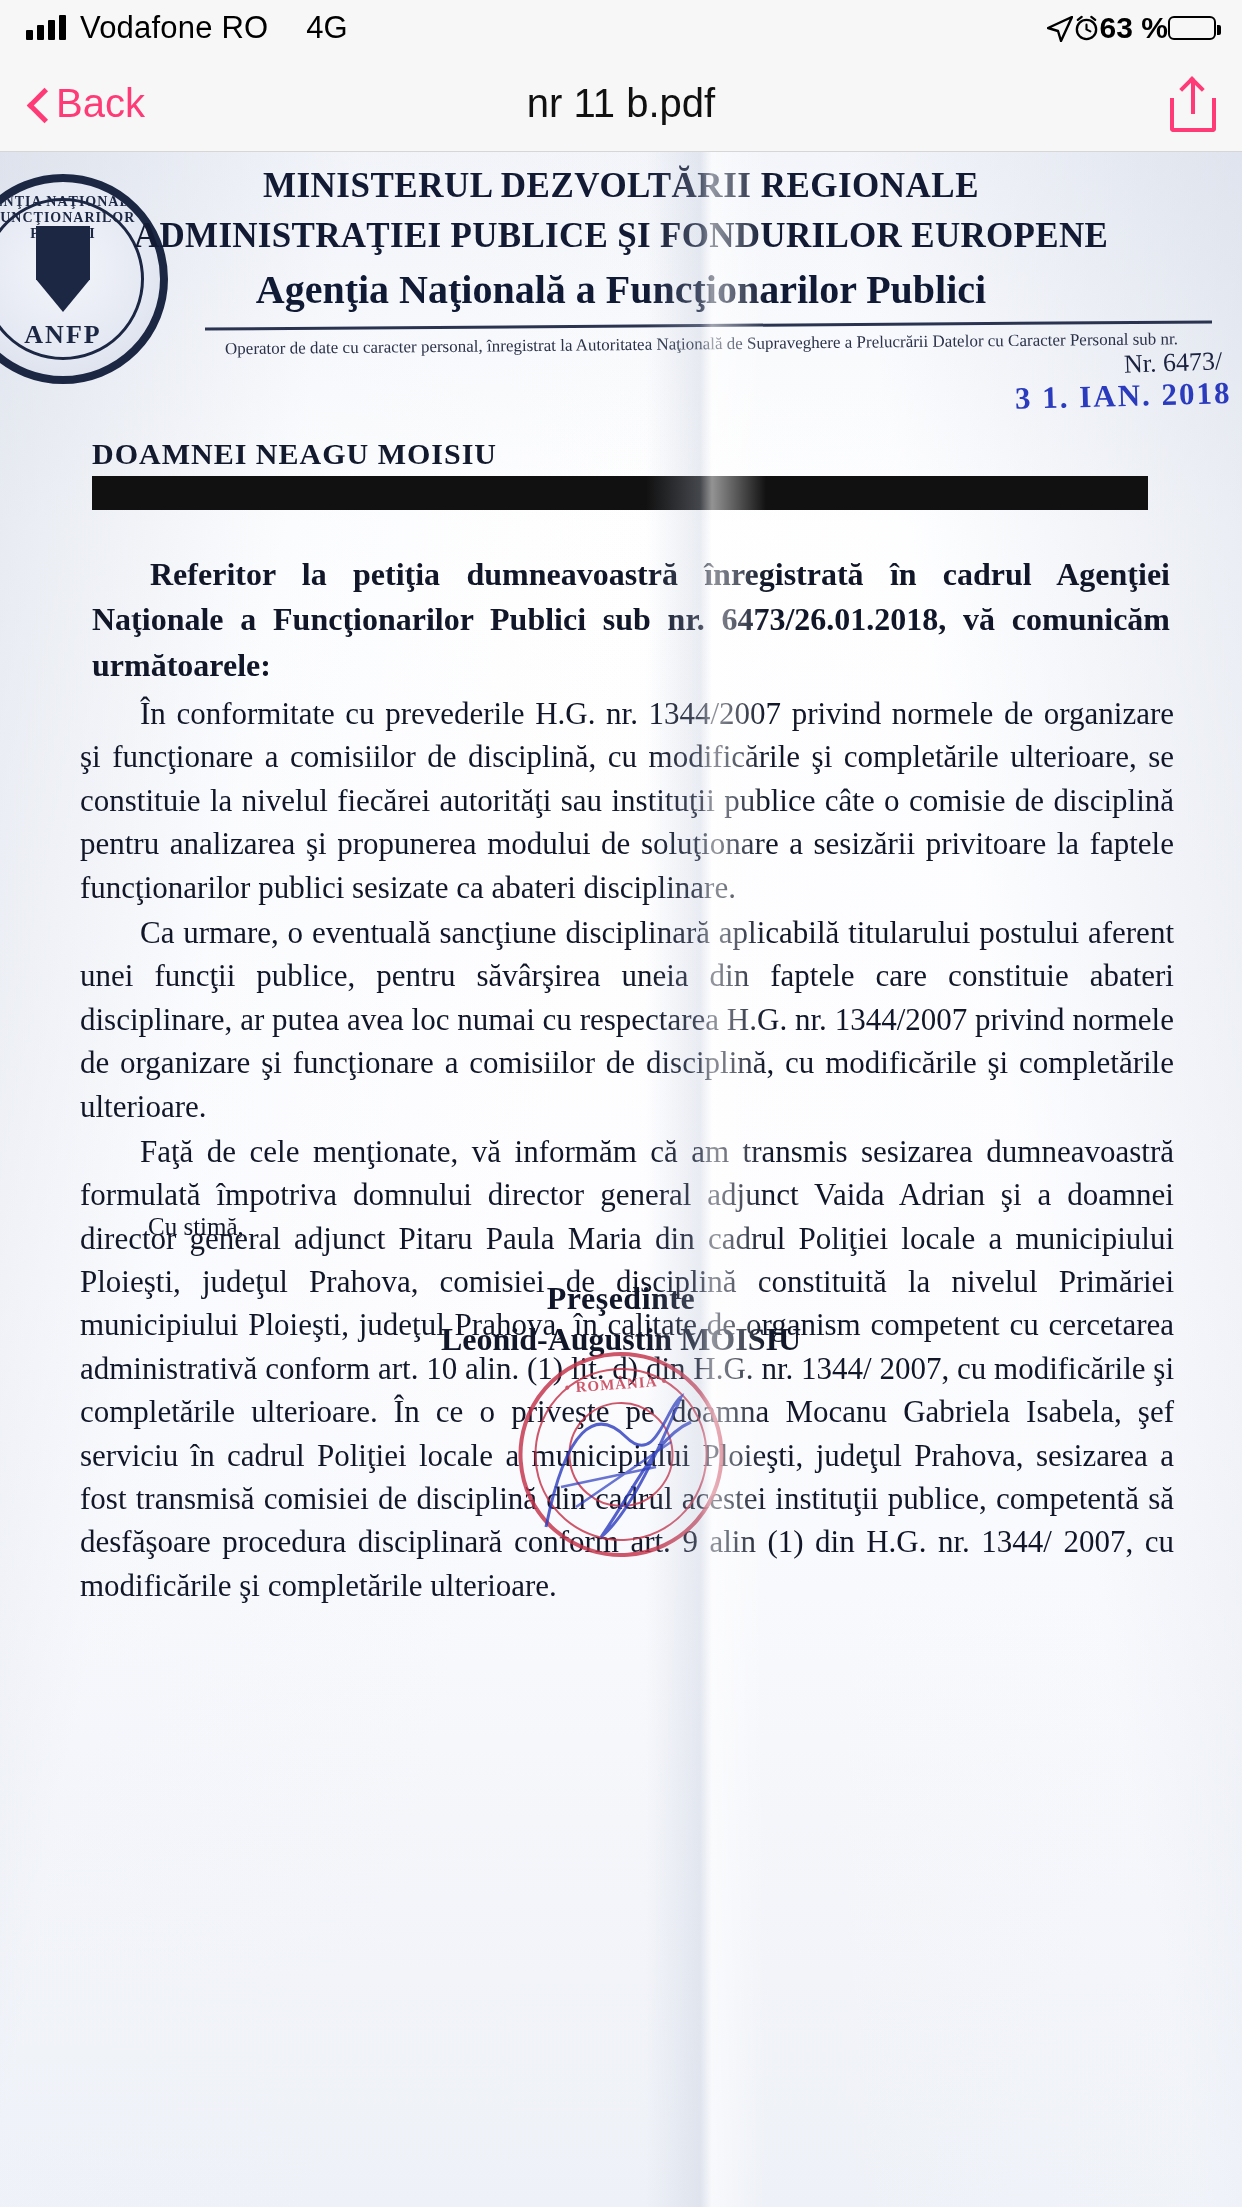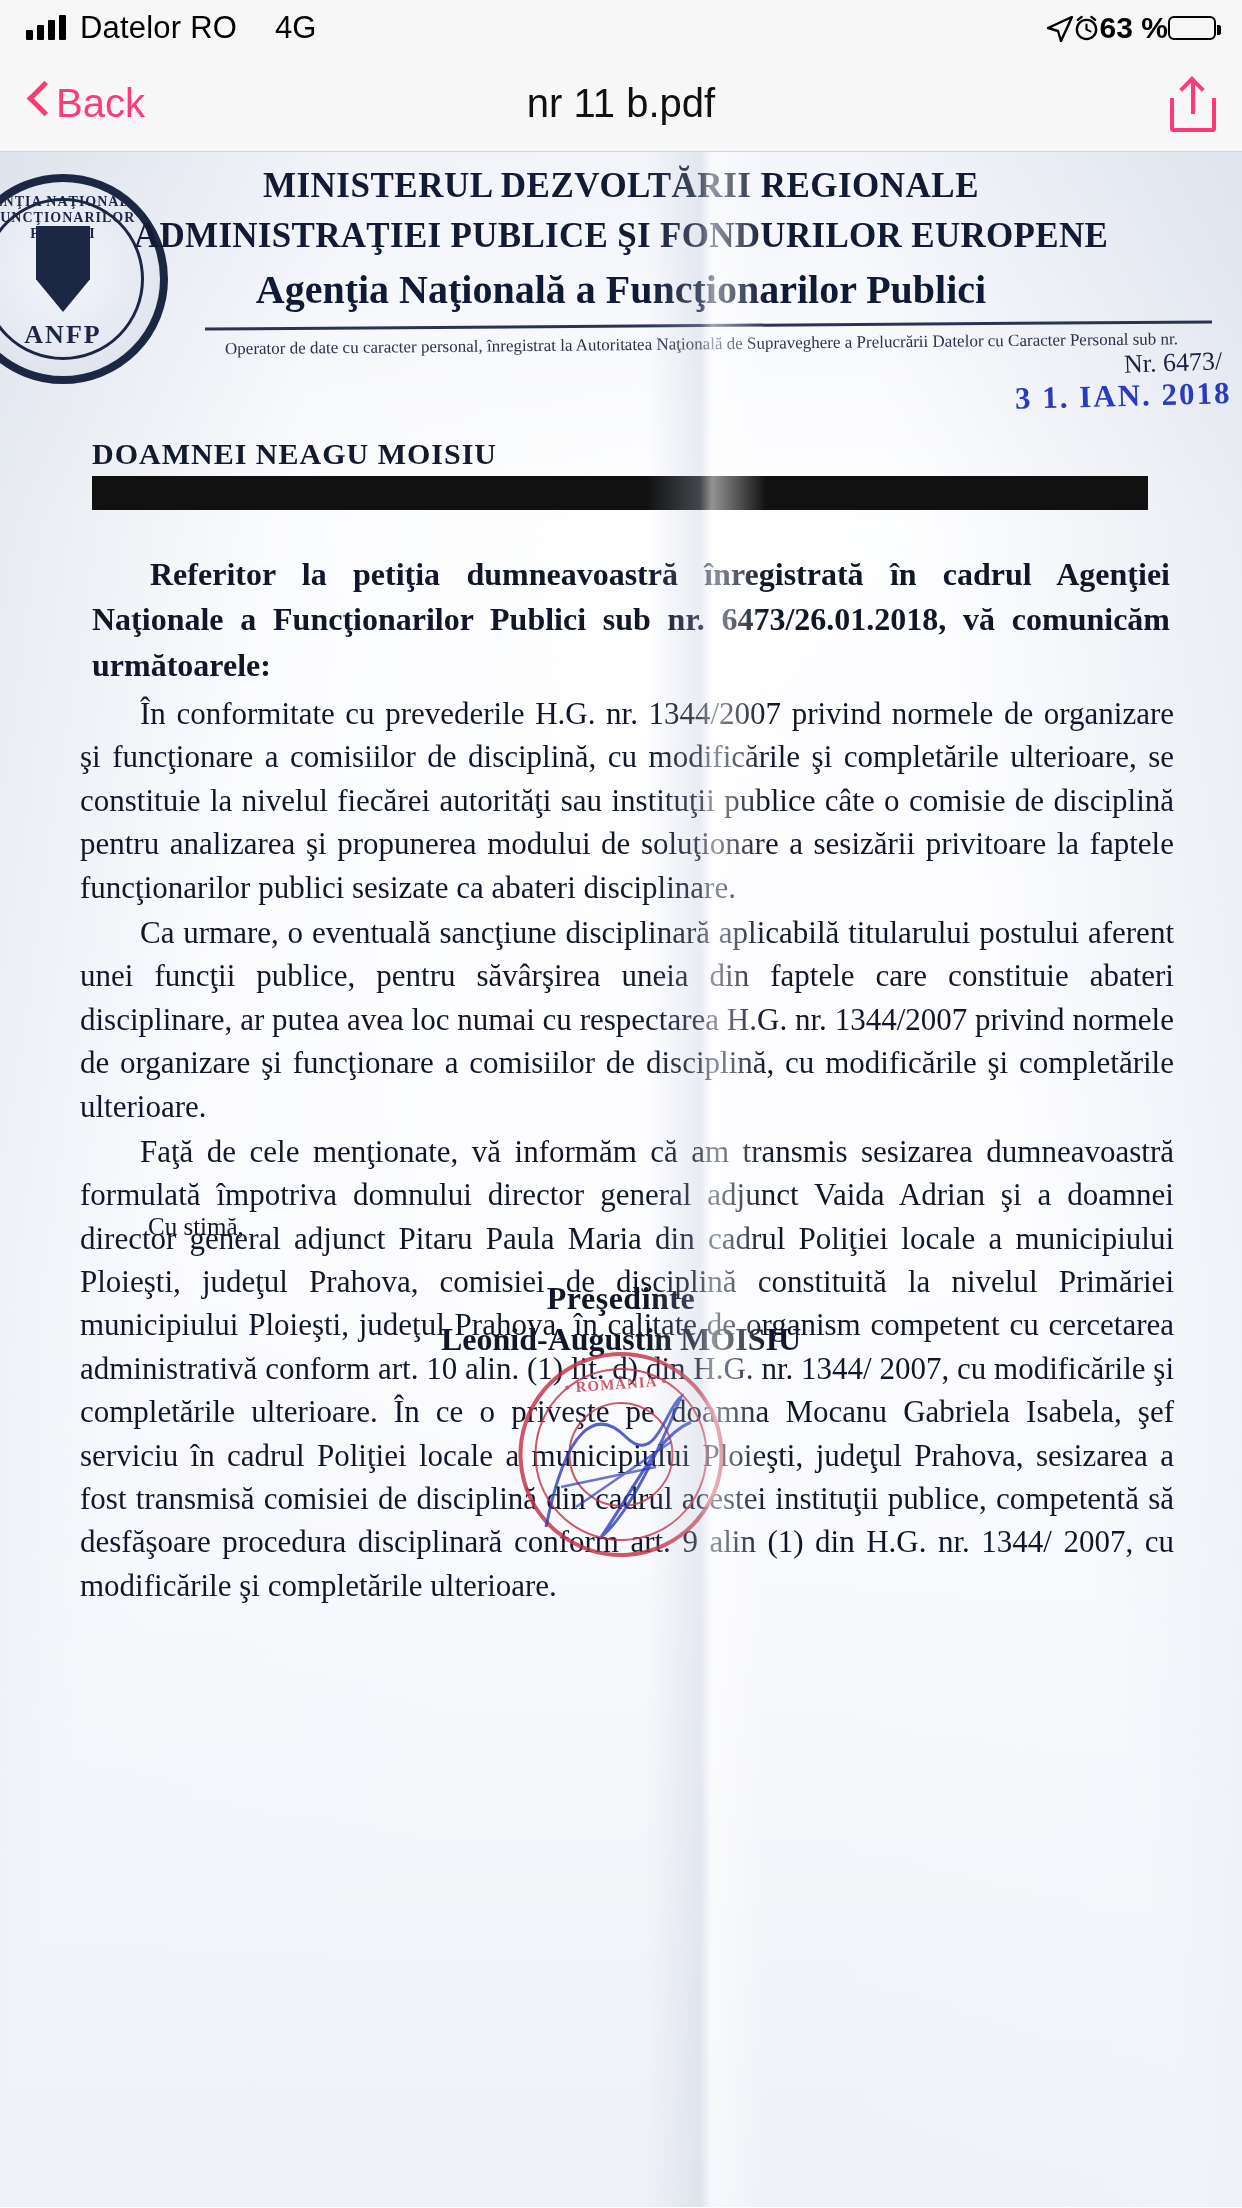--- a/index.html
+++ b/index.html
@@ -78,21 +78,21 @@
     position: relative;
     height: 96px;
     background: #f7f7f7;
     border-bottom: 1px solid #d6d6d6;
     display: flex;
     align-items: center;
     padding: 0 26px;
   }
   .back-btn {
     display: flex;
-    align-items: flex-start;
+    align-items: flex-end;
     gap: 8px;
     color: #ff3b77;
     font-size: 40px;
     cursor: pointer;
   }
   .chev {
     width: 22px; height: 38px;
     position: relative;
   }
   .chev::before {
@@ -408,21 +408,21 @@
 <div class="screen">
 
   <div class="status-bar">
     <div class="status-left">
       <span class="signal-bars">
         <i></i>
           <i></i>
           <i></i>
           <i></i>
       </span>
-      <span class="carrier">Datelor RO</span>
+      <span class="carrier">Vodafone RO</span>
       <span class="net-type">4G</span>
     </div>
     <div class="status-right">
       <span class="loc-arrow">
         <svg viewBox="0 0 26 26" width="26" height="26">
             <path d="M25 1 L1 12 L11 15 L14 25 Z" fill="none" stroke="#000" stroke-width="2.4" stroke-linejoin="round"></path>
           </svg>
       </span>
       <span class="alarm-icon">
         <svg viewBox="0 0 28 28" width="27" height="27">

